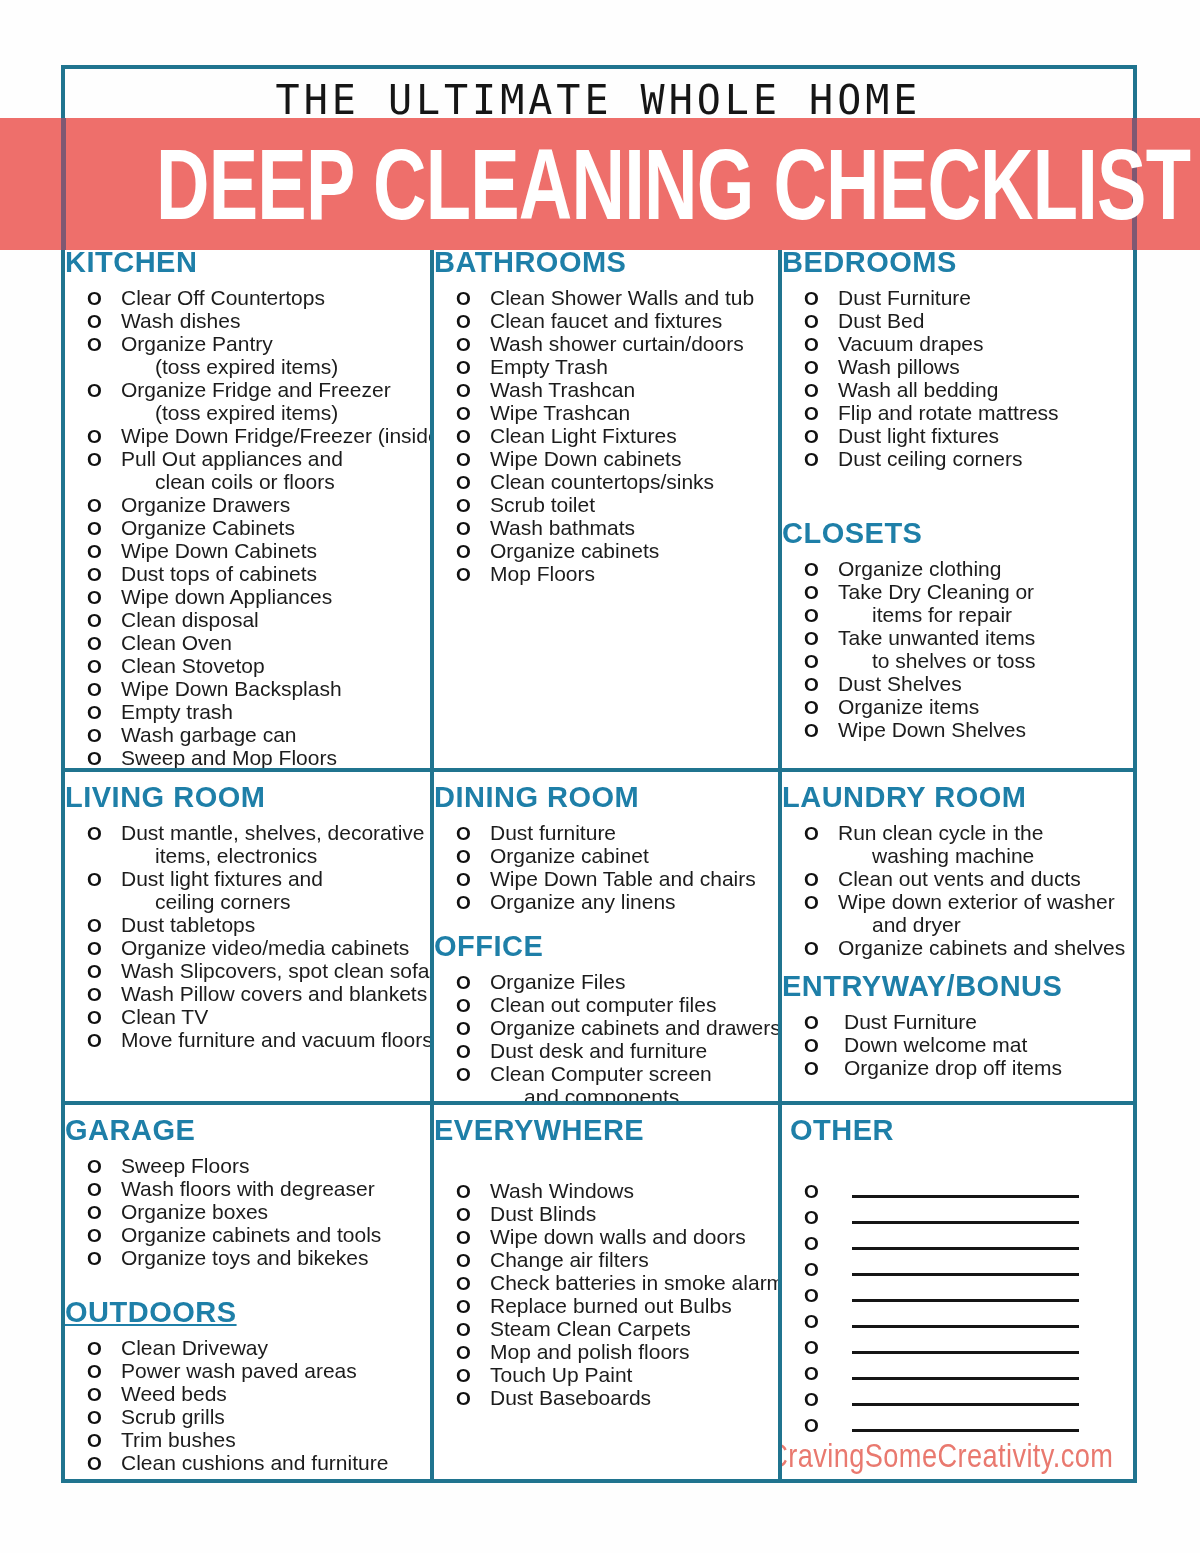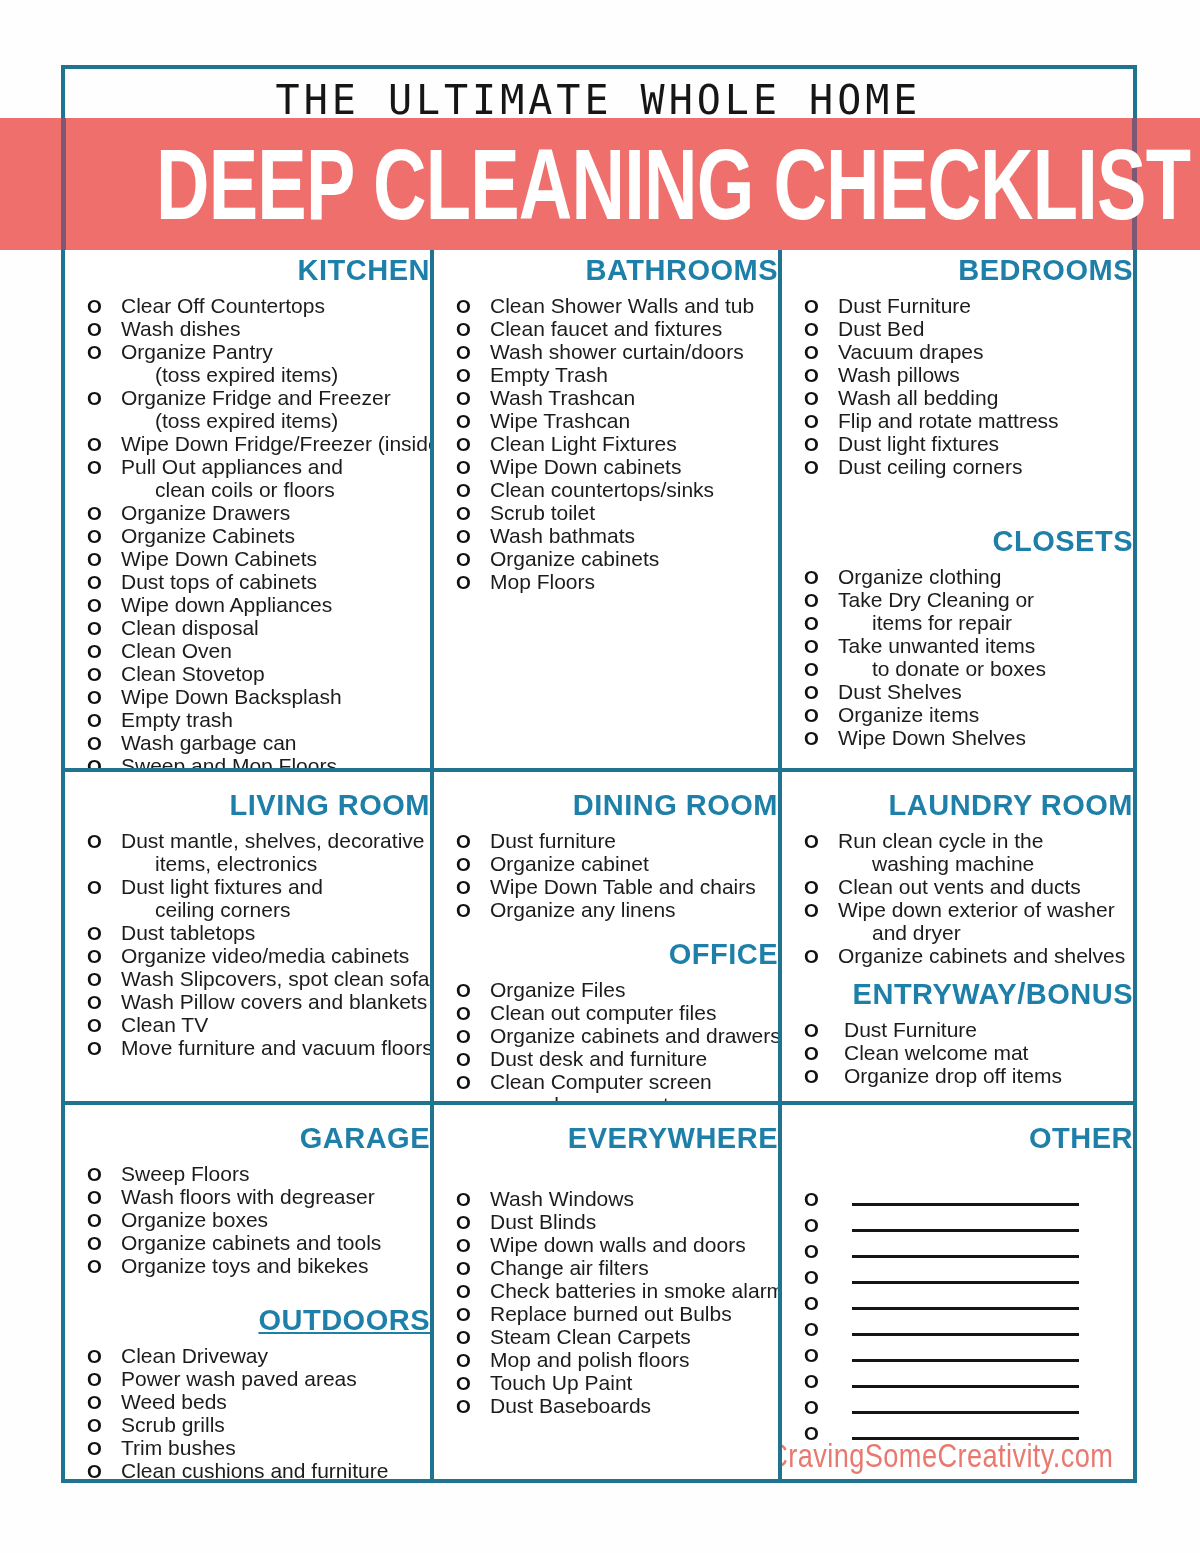--- a/index.html
+++ b/index.html
@@ -41,22 +41,22 @@
   }
   
   .grid{
     position:absolute;left:61px;top:233px;width:1076px;height:1250px;
     box-sizing:border-box;background:var(--border);
     display:grid;grid-template-columns:365px 344px 351px;grid-template-rows:531px 329px 374px;
     gap:4px;padding:4px;z-index:1;
   }
   .cell{background:#ffffff;position:relative;box-sizing:border-box;padding-top:8px;overflow:hidden;}
   .section-title{
-    text-align:right;font-size:29px;font-weight:700;color:var(--heading);
-    letter-spacing:0.5px;margin:8px 0 7px 0;line-height:34px;
+    text-align:left;font-size:29px;font-weight:700;color:var(--heading);
+    letter-spacing:0.5px;margin:0 0 7px 0;line-height:34px;
   }
   .row{display:flex;align-items:baseline;line-height:23px;height:23px;}
   .o{
     flex:0 0 34px;padding-left:22px;font-size:19px;font-weight:700;color:#111;
   }
   .txt{font-size:21px;white-space:nowrap;}
   .row.indent .txt{padding-left:34px;}
   .blank-line{flex:1;border-bottom:3px solid #151515;margin:0 54px 5px 14px;height:18px;}
   
   .sec-closets .section-title{margin-top:46px;}
@@ -289,21 +289,21 @@
             <div class="row indent">
               <span class="o">O</span>
               <span class="txt">items for repair</span>
             </div>
             <div class="row">
               <span class="o">O</span>
               <span class="txt">Take unwanted items</span>
             </div>
             <div class="row indent">
               <span class="o">O</span>
-              <span class="txt">to donate or boxes</span>
+              <span class="txt">to shelves or toss</span>
             </div>
             <div class="row">
               <span class="o">O</span>
               <span class="txt">Dust Shelves</span>
             </div>
             <div class="row">
               <span class="o">O</span>
               <span class="txt">Organize items</span>
             </div>
             <div class="row">
@@ -440,21 +440,21 @@
             </div>
           </div>
           <div class="section sec-entryway-bonus">
             <div class="section-title">ENTRYWAY/BONUS</div>
             <div class="row">
               <span class="o">O</span>
               <span class="txt">Dust Furniture</span>
             </div>
             <div class="row">
               <span class="o">O</span>
-              <span class="txt">Clean welcome mat</span>
+              <span class="txt">Down welcome mat</span>
             </div>
             <div class="row">
               <span class="o">O</span>
               <span class="txt">Organize drop off items</span>
             </div>
           </div>
         </div>
       </div>
     <div class="cell">
         <div>

